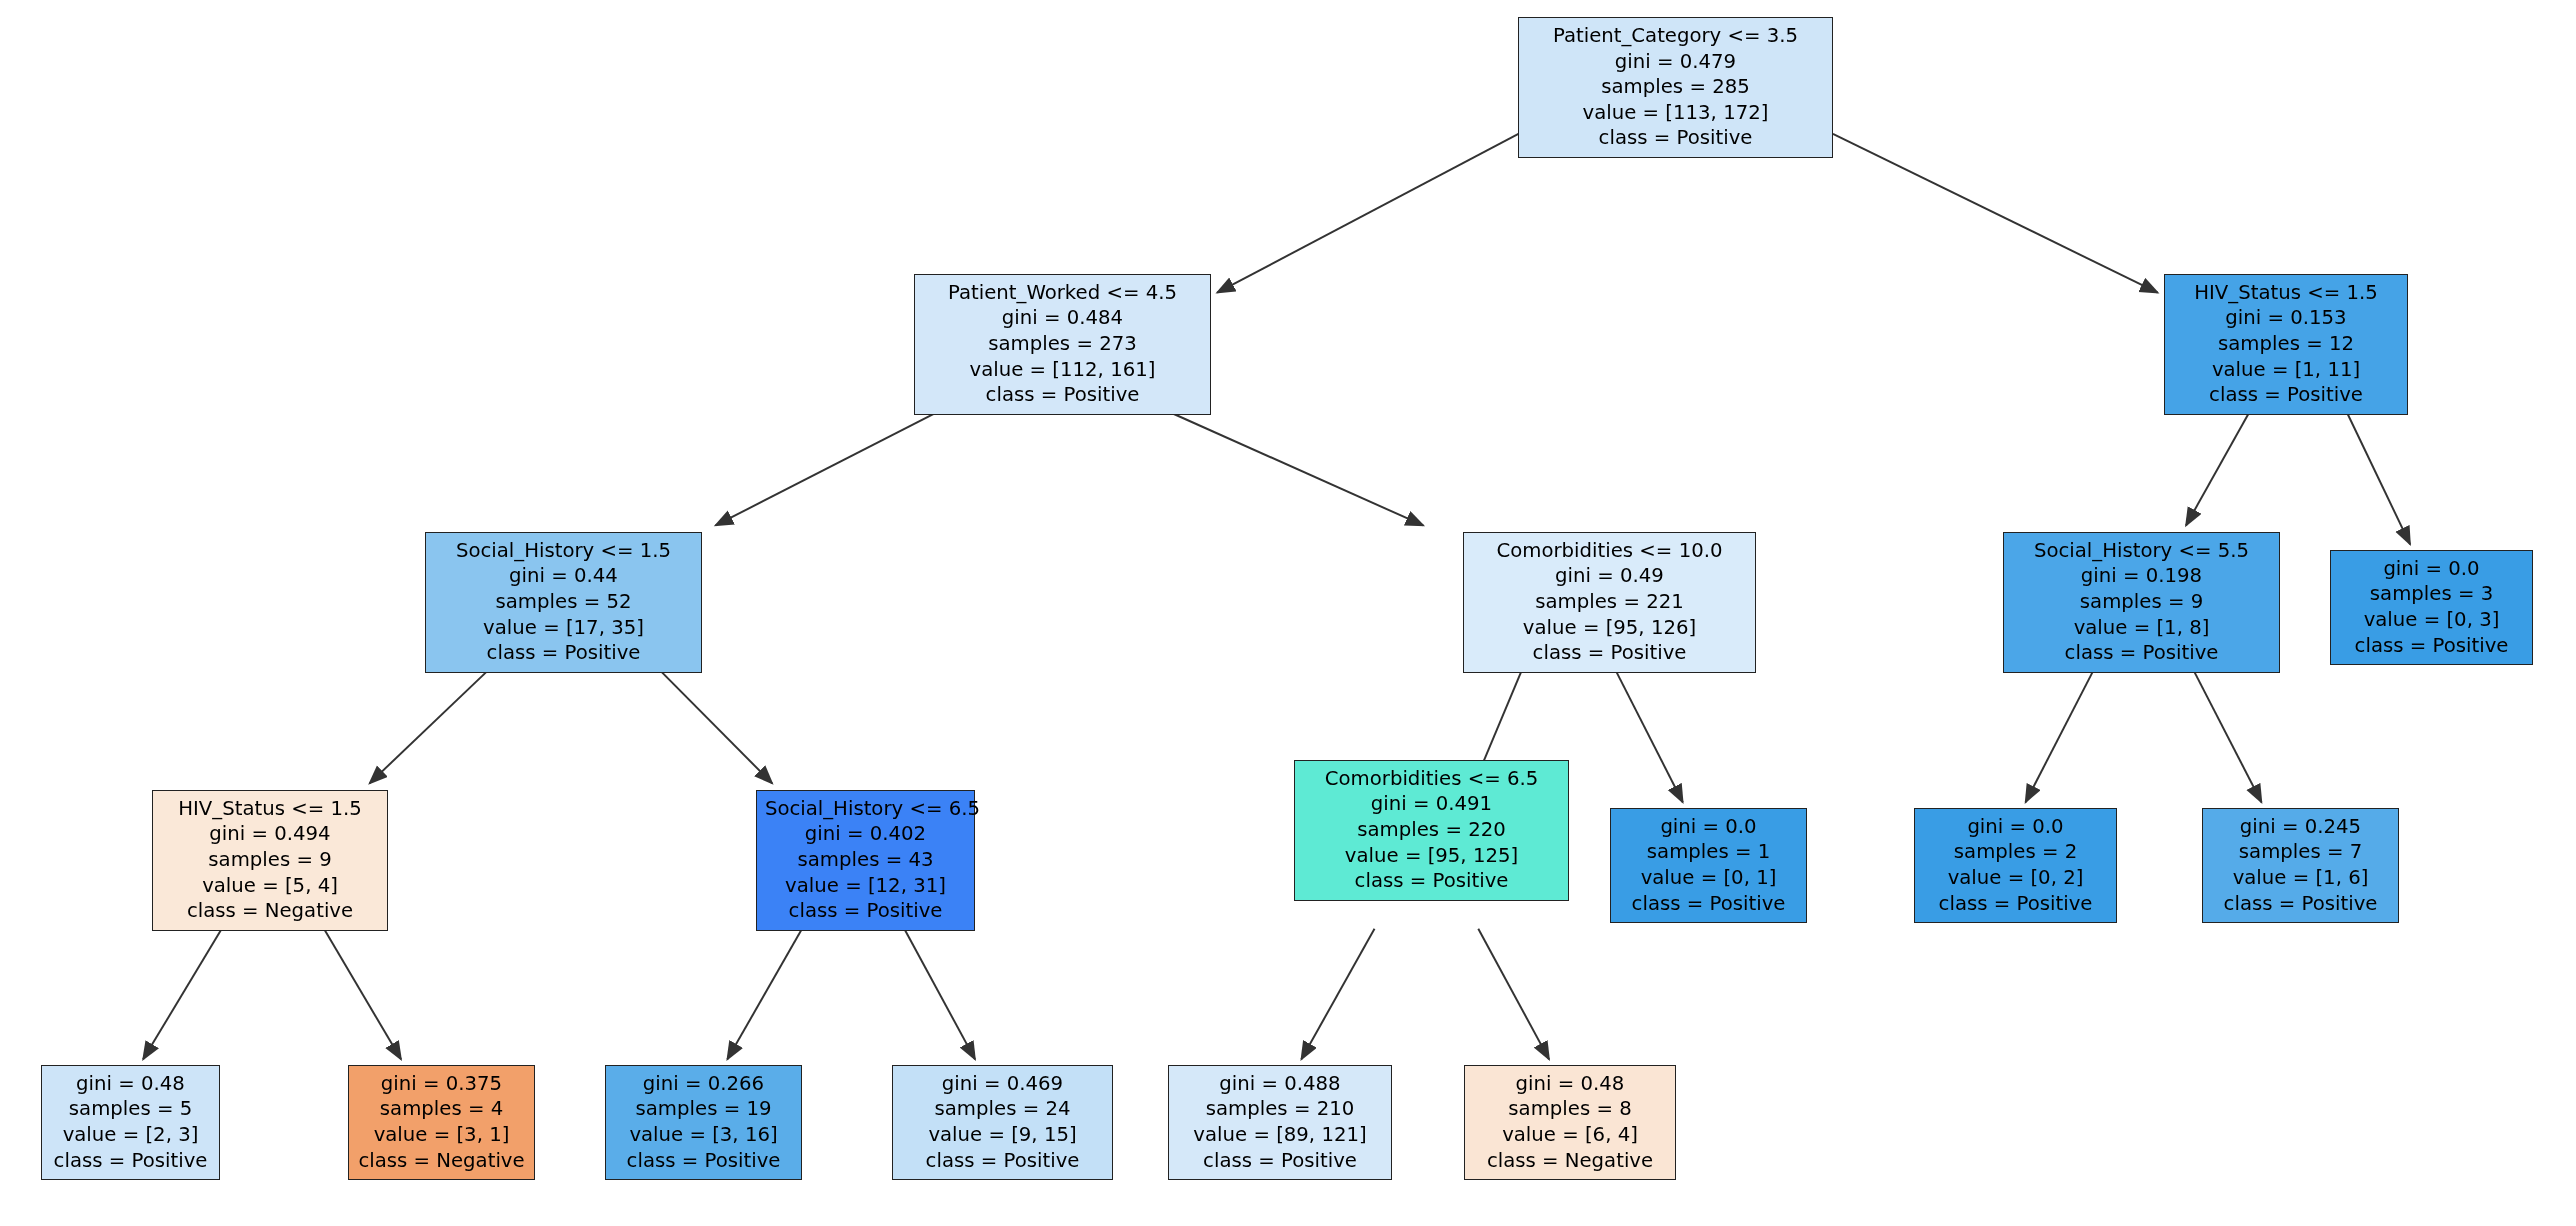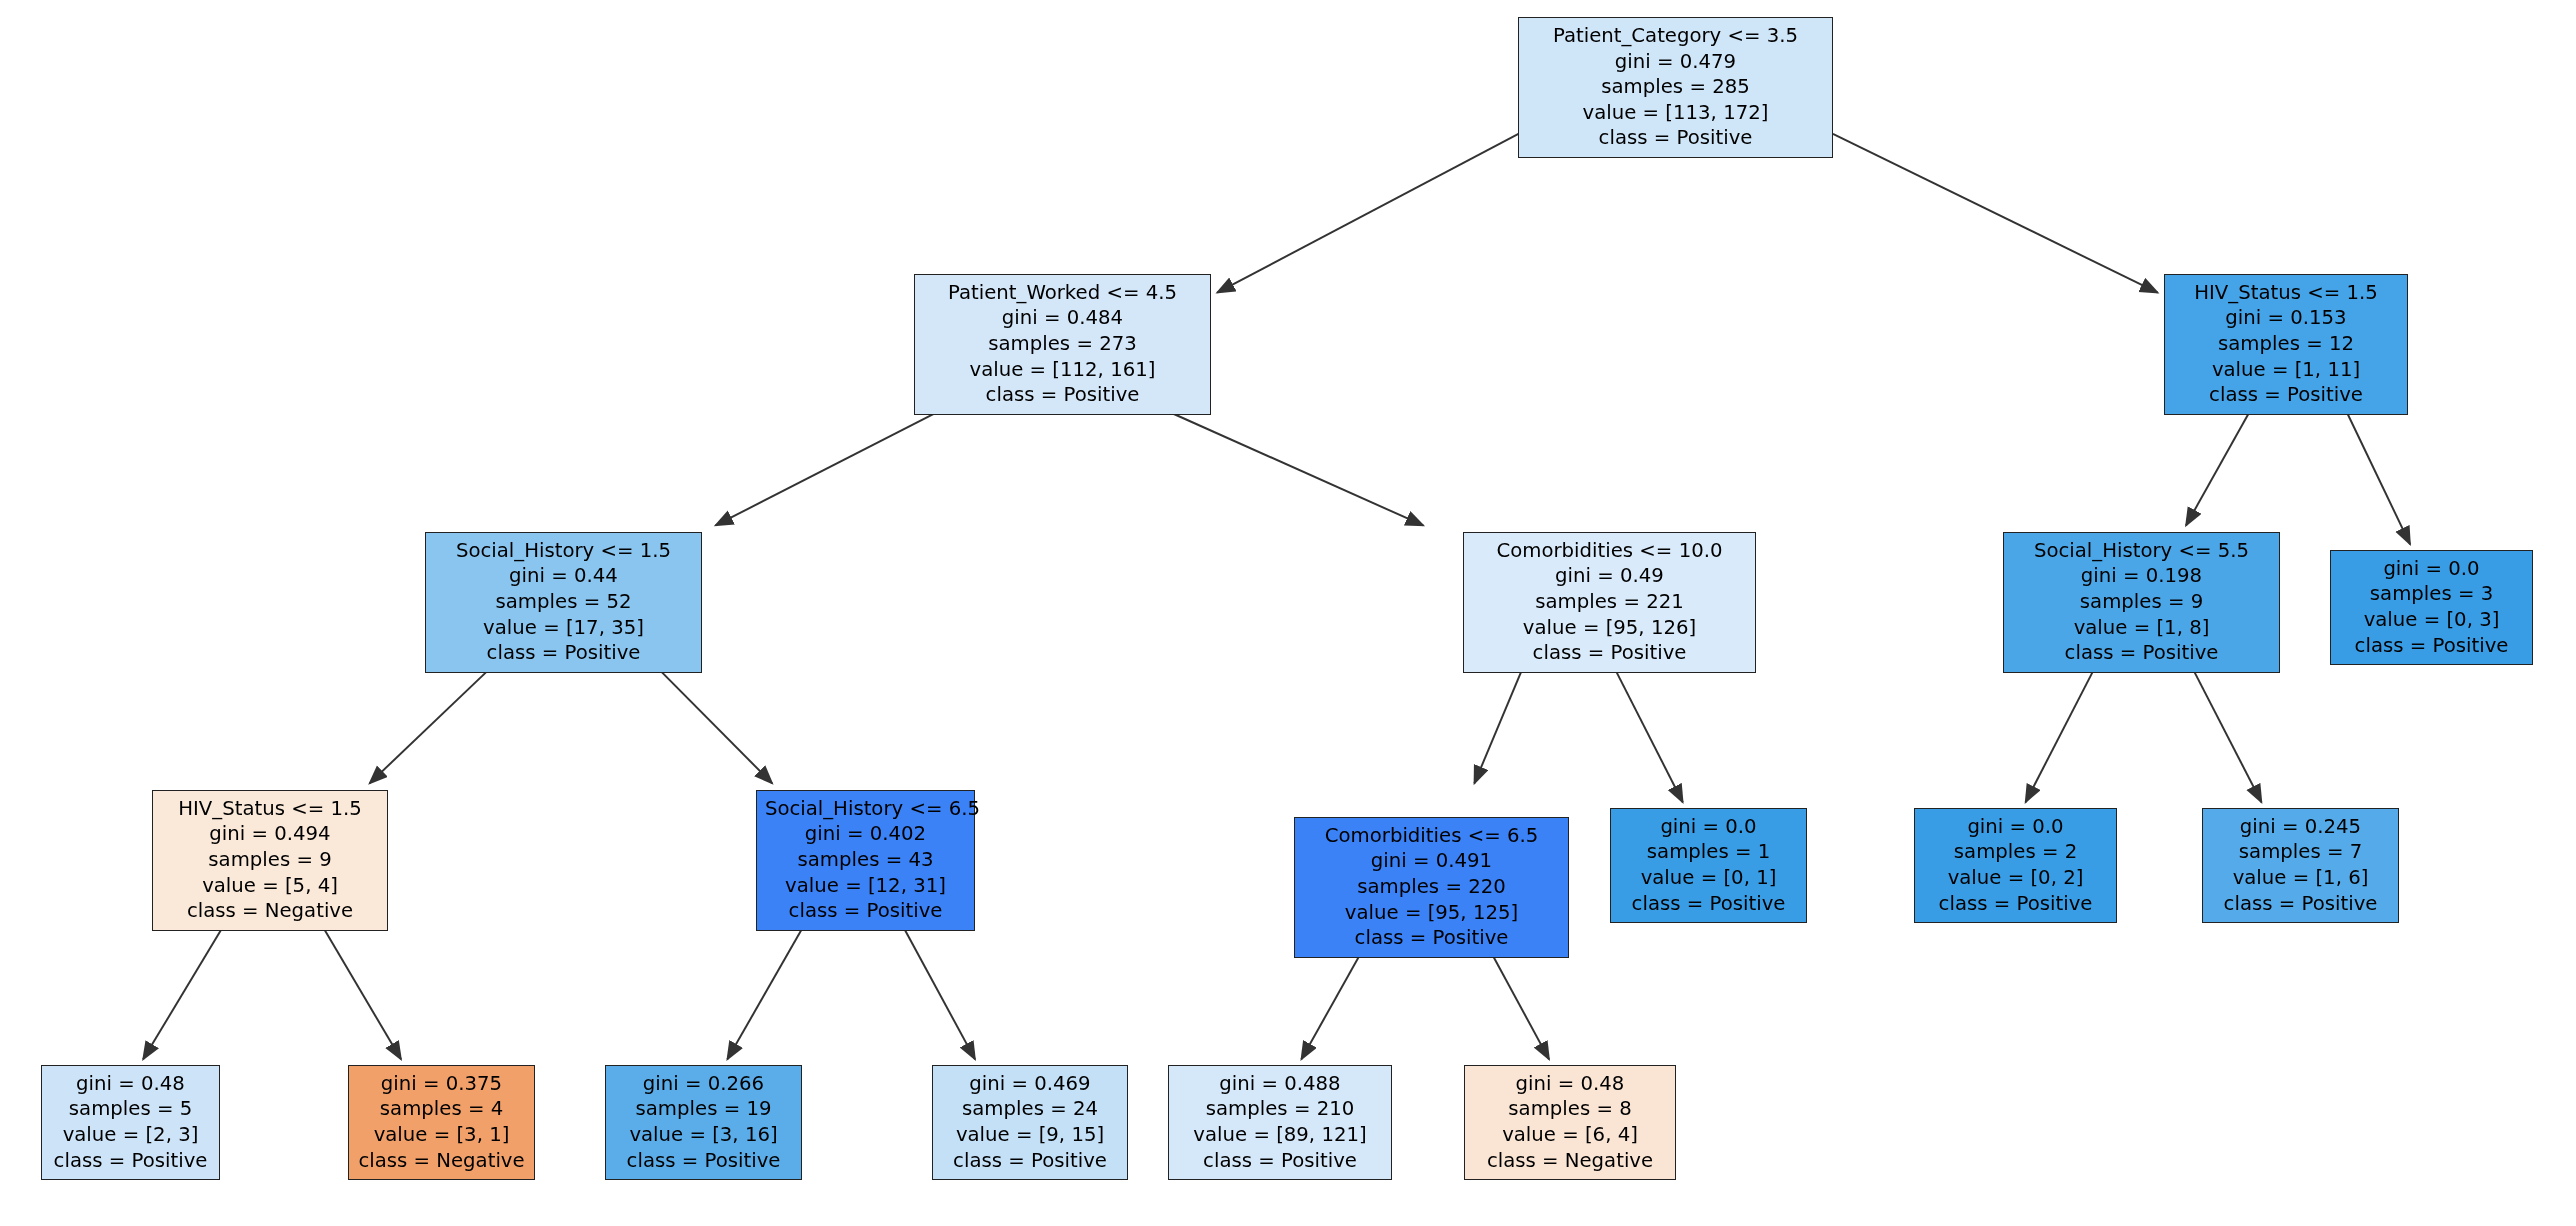--- a/index.html
+++ b/index.html
@@ -128,21 +128,21 @@
         <span class="ln">value = [5, 4]</span>
         <span class="ln">class = Negative</span>
       </div>
       <div class="node" style="left: 720px; top: 790px; width: 219px; min-height: 138px; background: #3b82f6; border-color: rgb(34, 34, 34); margin-left: 36px;">
         <span class="ln">Social_History &lt;= 6.5</span>
         <span class="ln">gini = 0.402</span>
         <span class="ln">samples = 43</span>
         <span class="ln">value = [12, 31]</span>
         <span class="ln">class = Positive</span>
       </div>
-      <div class="node" style="left: 1294px; top: 817px; width: 275px; min-height: 138px; background: #3b82f6; border-color: rgb(34, 34, 34);">
+      <div class="node" style="left: 1294px; top: 760px; width: 275px; min-height: 138px; background: #5eead4; border-color: rgb(34, 34, 34);">
         <span class="ln">Comorbidities &lt;= 6.5</span>
         <span class="ln">gini = 0.491</span>
         <span class="ln">samples = 220</span>
         <span class="ln">value = [95, 125]</span>
         <span class="ln">class = Positive</span>
       </div>
       <div class="node" style="left: 1610px; top: 808px; width: 197px; min-height: 112px; background: rgb(57, 157, 229); border-color: rgb(34, 34, 34);">
         <span class="ln">gini = 0.0</span>
         <span class="ln">samples = 1</span>
         <span class="ln">value = [0, 1]</span>
@@ -171,21 +171,21 @@
         <span class="ln">samples = 4</span>
         <span class="ln">value = [3, 1]</span>
         <span class="ln">class = Negative</span>
       </div>
       <div class="node" style="left: 605px; top: 1065px; width: 197px; min-height: 112px; background: rgb(90, 173, 233); border-color: rgb(34, 34, 34);">
         <span class="ln">gini = 0.266</span>
         <span class="ln">samples = 19</span>
         <span class="ln">value = [3, 16]</span>
         <span class="ln">class = Positive</span>
       </div>
-      <div class="node" style="left: 892px; top: 1065px; width: 196px; min-height: 112px; background: rgb(195, 224, 247); border-color: rgb(34, 34, 34); margin-left: 40px;">
+      <div class="node" style="left: 892px; top: 1065px; width: 221px; min-height: 112px; background: rgb(195, 224, 247); border-color: rgb(34, 34, 34);">
         <span class="ln">gini = 0.469</span>
         <span class="ln">samples = 24</span>
         <span class="ln">value = [9, 15]</span>
         <span class="ln">class = Positive</span>
       </div>
       <div class="node" style="left: 1168px; top: 1065px; width: 224px; min-height: 112px; background: rgb(213, 232, 249); border-color: rgb(34, 34, 34);">
         <span class="ln">gini = 0.488</span>
         <span class="ln">samples = 210</span>
         <span class="ln">value = [89, 121]</span>
         <span class="ln">class = Positive</span>

